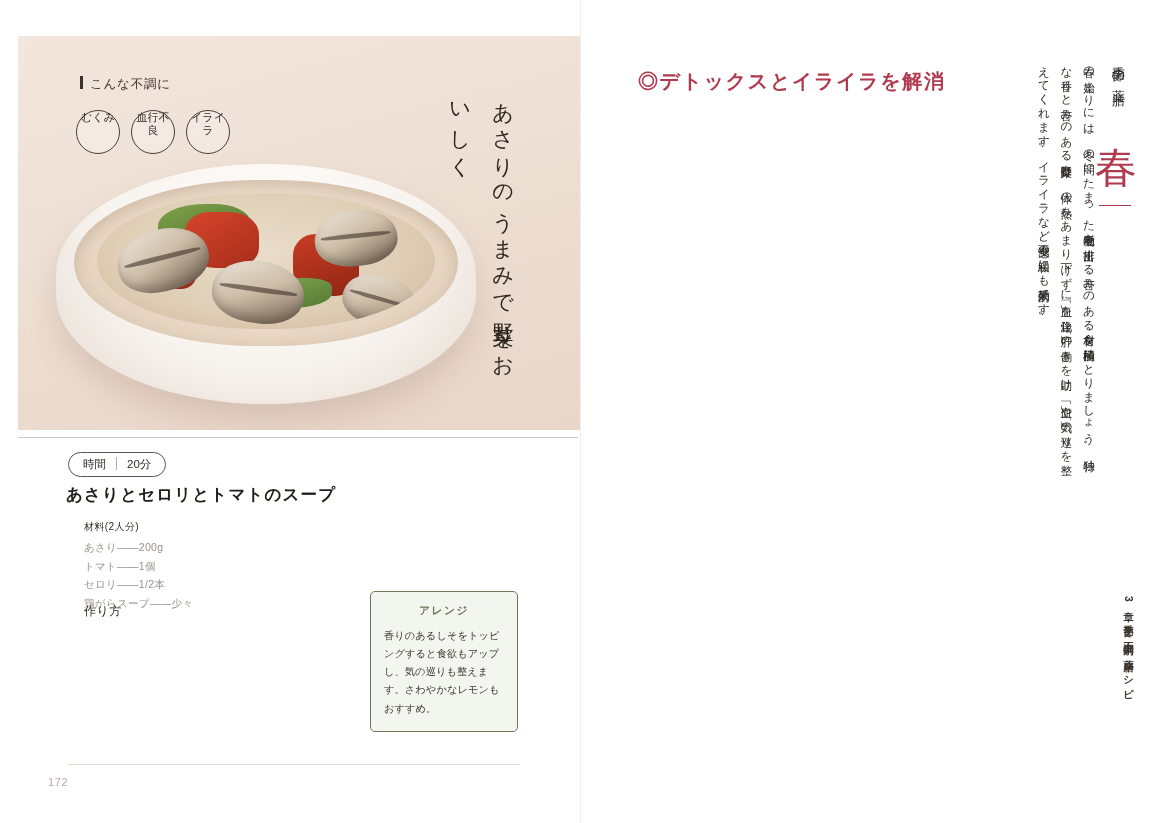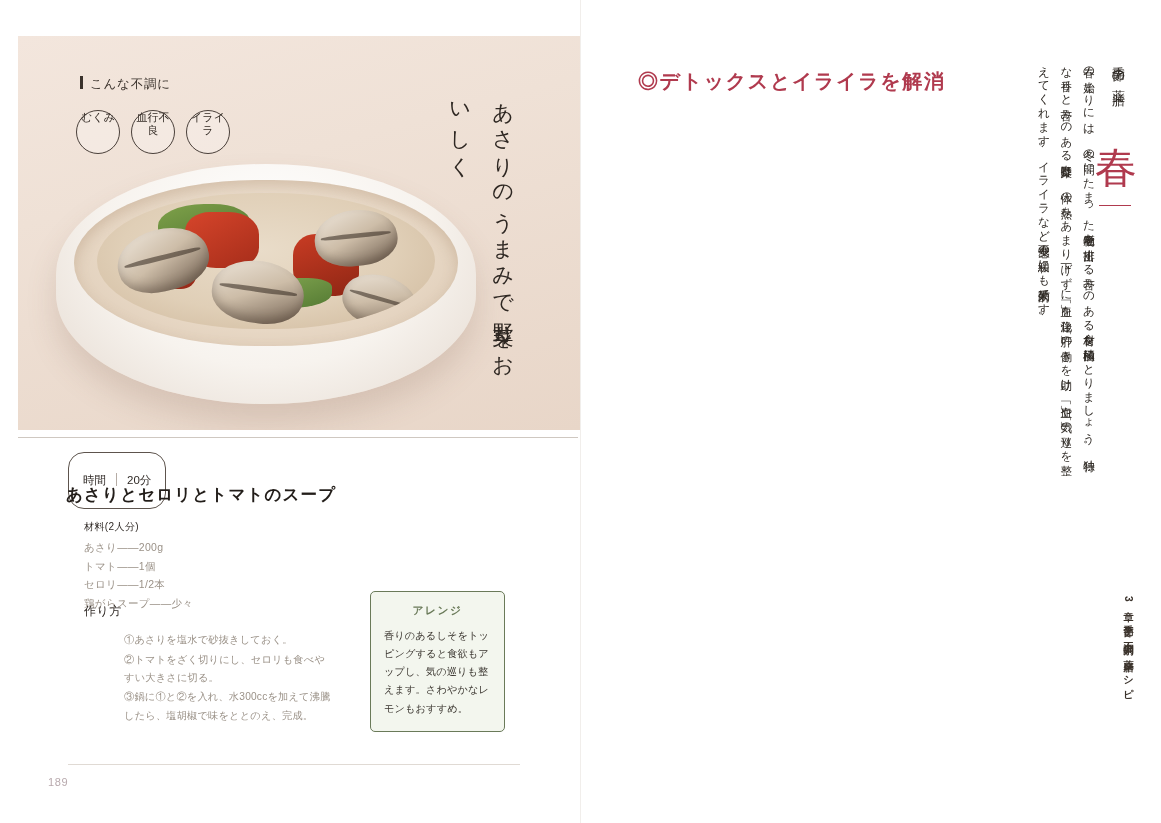--- a/index.html
+++ b/index.html
@@ -89,21 +89,21 @@
     position: absolute; right: 56px; top: 52px;
     writing-mode: vertical-rl; text-orientation: upright;
     font-family: "Liberation Serif", serif;
     font-size: 21px; line-height: 2.05; letter-spacing: .16em;
     color: #2e2722; height: 300px;
   }
 
   .time-box {
     position: absolute; left: 68px; top: 452px;
     border: 1px solid #5d544d; border-radius: 16px;
-    padding: 20px 14px; font-size: 11.5px; color: #2f2925;
+    padding: 4px 14px; font-size: 11.5px; color: #2f2925;
     display: flex; align-items: flex-start; gap: 10px;
   }
   .time-box .sep { width: 1px; height: 13px; background: #b5aca5; display:inline-block; }
 
   .recipe-title {
     position: absolute; left: 66px; top: 484px;
     font-family: "Liberation Serif", serif;
     font-size: 16.5px; font-weight: 700; letter-spacing: .07em; color: #221d19;
   }
 
@@ -120,21 +120,21 @@
     font-size: 12px; color: #2f2925; letter-spacing: .04em;
   }
   .how-list {
     position: absolute; left: 84px; top: 621px; width: 250px;
     font-size: 10.2px; line-height: 1.8; color: #9a9187; letter-spacing: .02em;
   }
   .how-list li { list-style: none; margin: 0 0 1px 0; }
 
   .arrange-box {
     position: absolute; left: 370px; top: 591px;
-    width: 135px; min-height: 140px;
+    width: 148px; min-height: 140px;
     border: 1px solid #6a7a59; border-radius: 5px;
     background: #f3f6ee;
     padding: 12px 13px 13px;
   }
   .arrange-title {
     text-align: center; color: #6a7a59; font-size: 10.8px;
     letter-spacing: .14em; margin-bottom: 9px; font-weight: 700;
   }
   .arrange-body { font-size: 10.2px; line-height: 1.78; color: #3b3630; letter-spacing: .01em; font-family: Liberation Serif, serif; }
 
@@ -238,33 +238,28 @@
 
     <div class="ing-head">材料(2人分)</div>
     <div class="ing-list">
       <div>あさり——200g</div>
       <div>トマト——1個</div>
       <div>セロリ——1/2本</div>
       <div>鶏がらスープ——少々</div>
     </div>
 
     <div class="how-head">作り方</div>
-    <ul class="how-list">
-      <li>①あさりを塩水で砂抜きしておく。</li>
-      <li>②トマトをざく切りにし、セロリも食べやすい大きさに切る。</li>
-      <li>③鍋に①と②を入れ、水300ccを加えて沸騰したら、塩胡椒で味をととのえ、完成。</li>
-    </ul>
 
     <div class="arrange-box">
       <div class="arrange-title">アレンジ</div>
       <div class="arrange-body">香りのあるしそをトッピングすると食欲もアップし、気の巡りも整えます。さわやかなレモンもおすすめ。</div>
     </div>
 
     <div class="hr-left-2"></div>
-    <div class="folio-left">189</div>
+    <div class="folio-left">172</div>
   </div>
 
   <div class="gutter"></div>
 
   <div class="page-right">
 
     <div class="section-label">季節の薬膳</div>
     <div class="season-kanji">春</div>
     <div class="season-rule"></div>
     <div class="intro-vert">春の始まりには、冬の間にたまった老廃物を排出する苦みのある食材を積極的にとりましょう。独特な香りと苦みのある春野菜は、体の熱をあまり下げずに「血」を浄化し「肝」の働きを助け、「血」や「気」の巡りを整えてくれます。イライラなど不安感の緩和にも効果的です。</div>

